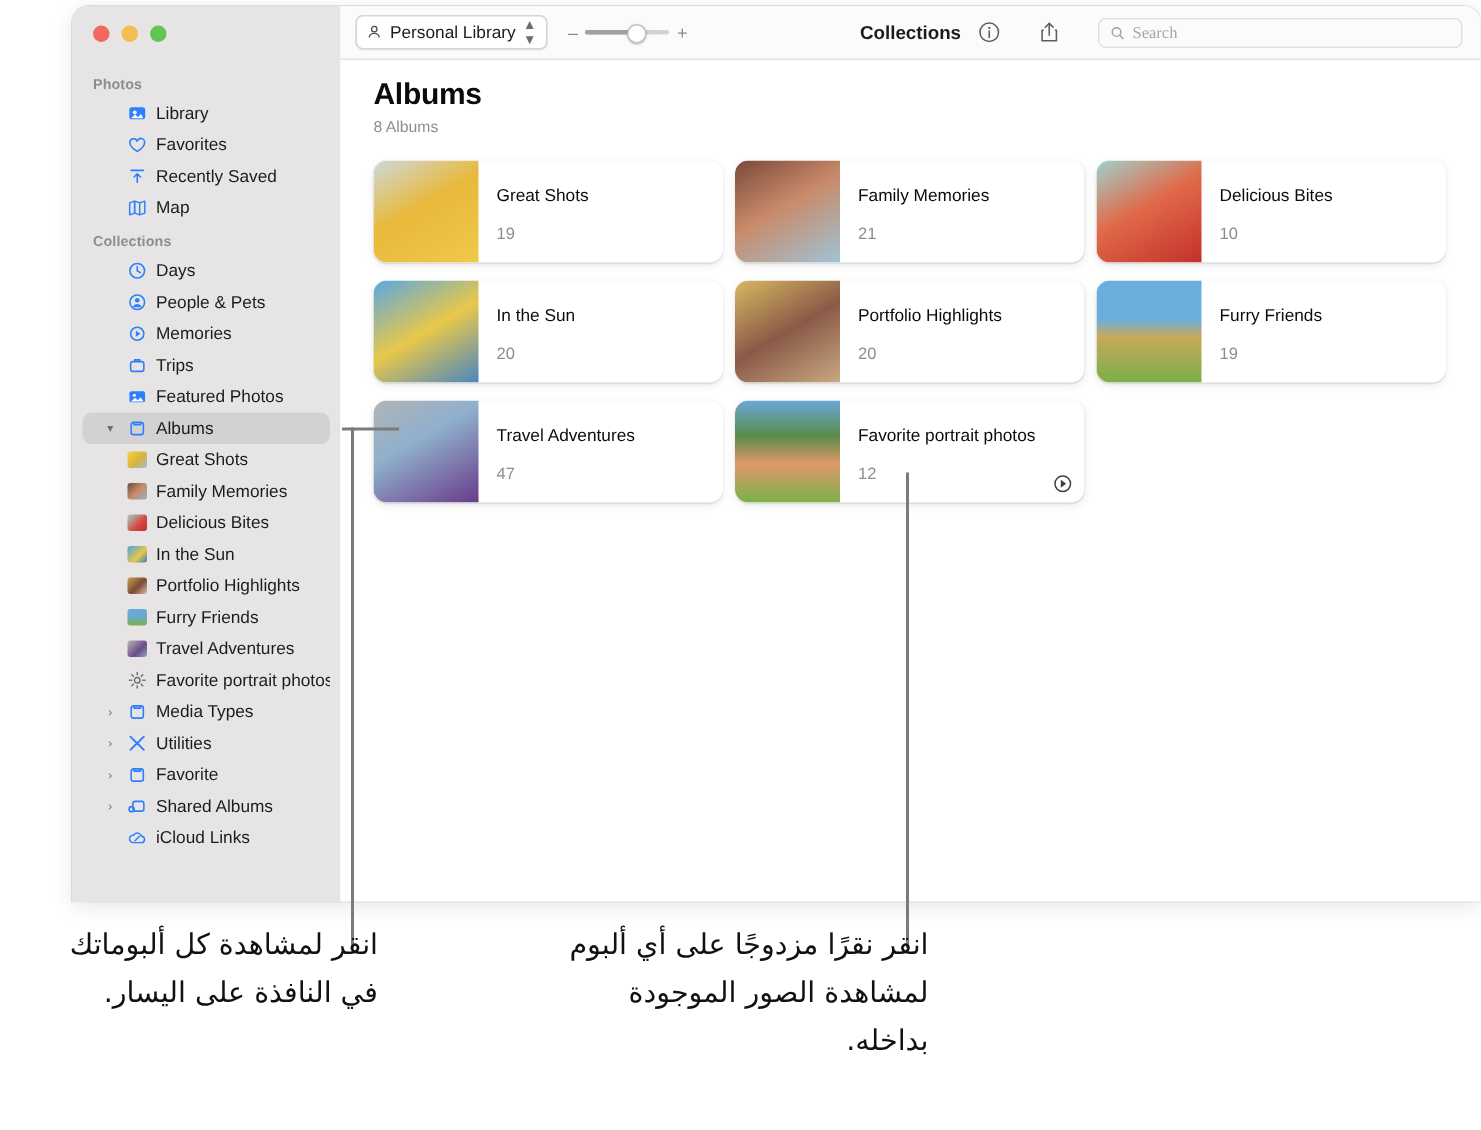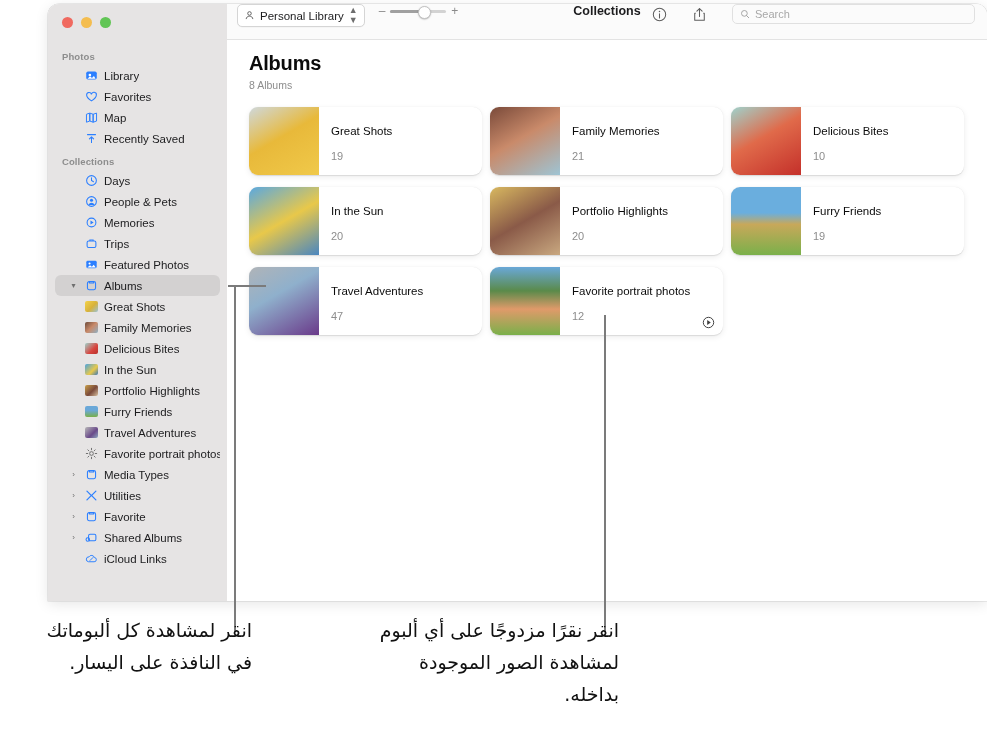--- a/index.html
+++ b/index.html
@@ -14,36 +14,36 @@
     box-shadow:0 0 0 0.5px rgba(0,0,0,0.14), 0 3px 14px rgba(0,0,0,0.10);
     overflow:hidden;display:flex;flex-direction:column;
   }
   .titlebar{height:36px;display:flex;align-items:center;flex:0 0 auto;position:relative;background:transparent;}
   .tb-left{width:179px;height:36px;background:#e6e4e4;display:flex;align-items:center;padding-left:14px;box-sizing:border-box;}
   .lights{display:flex;gap:8px;}
   .light{width:11px;height:11px;border-radius:50%;}
   .l-red{background:#f0695f;}
   .l-yellow{background:#f4bd4f;}
   .l-green{background:#61c555;}
-  .tb-right{flex:1;height:36px;background:#fbfbfb;display:flex;align-items:flex-start;
+  .tb-right{flex:1;height:36px;background:#fbfbfb;display:flex;align-items:center;
     border-bottom:0.5px solid #e3e3e3;padding:0 12px 0 10px;box-sizing:border-box;position:relative;}
   .lib-pill{
     display:flex;align-items:center;gap:5px;height:21px;padding:0 6px 0 6px;
     border:0.5px solid #d5d5d5;border-radius:5px;background:#fff;
     font-size:11.5px;color:#1c1c1e;box-shadow:0 0.5px 0.5px rgba(0,0,0,0.05);
   }
   .person-ico{width:11px;height:11px;display:block;}
   .chev-updown{font-size:9px;line-height:1;color:#6d6d6d;display:flex;flex-direction:column;gap:1px;}
   .zoomctl{display:flex;align-items:center;gap:5px;margin-left:14px;color:#8a8a8a;font-size:12px;}
   .sl-track{position:relative;width:56px;height:3px;background:#d3d3d3;border-radius:2px;}
   .sl-fill{position:absolute;left:0;top:0;height:3px;width:34px;background:#a0a0a0;border-radius:2px;}
   .sl-thumb{position:absolute;left:28px;top:-4px;width:11px;height:11px;border-radius:50%;
     background:#fff;border:0.5px solid #c2c2c2;box-shadow:0 0.5px 1.5px rgba(0,0,0,0.28);}
   .tb-title{position:absolute;left:0;right:0;text-align:center;font-size:12.5px;font-weight:bold;color:#1c1c1e;pointer-events:none;}
-  .tb-actions{margin-left:auto;display:flex;align-items:center;gap:25px;position:relative;z-index:2;}
+  .tb-actions{margin-left:auto;display:flex;align-items:center;gap:25px;position:relative;z-index:2;font-family:Liberation Serif, serif;}
   .ic{width:15px;height:15px;display:block;color:#5d5d5d;}
   .searchbox{
     width:243px;height:20px;border:0.5px solid #e0e0e0;border-radius:5px;background:#fbfbfb;
     display:flex;align-items:center;gap:5px;padding:0 7px;box-sizing:border-box;
   }
   .searchbox .ph{font-size:11px;color:#a8a8a8;}
   .body{flex:1;display:flex;min-height:0;}
   .sidebar{
     width:179px;flex:0 0 179px;background:#e6e4e4;padding-top:4px;box-sizing:border-box;
     overflow:hidden;position:relative;
@@ -160,35 +160,35 @@
               <path d="M8 13.4S2 9.8 2 6.3a3 3 0 015.9-.9A3 3 0 0114 6.3c0 3.5-6 7.1-6 7.1z" fill="none" stroke="#2b7fff" stroke-width="1.3"></path>
             </svg>
         </span>
         <span class="slabel">Favorites</span>
       </div>
 
       <div class="srow">
         <span class="twisty"></span>
         <span class="sico">
           <svg viewBox="0 0 16 16">
-              <path d="M1.8 4l4-1.4v9.8L1.8 13.8zM6 2.6l4 1.4v9.8L6 12.4zM10 4l4.2-1.4v9.8L10 13.8z" fill="none" stroke="#2b7fff" stroke-width="1.2" stroke-linejoin="round"></path>
-            </svg>
-        </span>
-        <span class="slabel">Map</span>
-      </div>
-
-      <div class="srow">
-        <span class="twisty"></span>
-        <span class="sico">
-          <svg viewBox="0 0 16 16">
               <path d="M3 3.2h10" stroke="#2b7fff" stroke-width="1.3" stroke-linecap="round"></path>
               <path d="M8 13V6.2M5.4 8.6L8 6l2.6 2.6" fill="none" stroke="#2b7fff" stroke-width="1.3" stroke-linecap="round" stroke-linejoin="round"></path>
             </svg>
         </span>
         <span class="slabel">Recently Saved</span>
+      </div>
+
+      <div class="srow">
+        <span class="twisty"></span>
+        <span class="sico">
+          <svg viewBox="0 0 16 16">
+              <path d="M1.8 4l4-1.4v9.8L1.8 13.8zM6 2.6l4 1.4v9.8L6 12.4zM10 4l4.2-1.4v9.8L10 13.8z" fill="none" stroke="#2b7fff" stroke-width="1.2" stroke-linejoin="round"></path>
+            </svg>
+        </span>
+        <span class="slabel">Map</span>
       </div>
 
       <div class="sec-title">Collections</div>
 
       <div class="srow">
         <span class="twisty"></span>
         <span class="sico">
           <svg viewBox="0 0 16 16">
               <circle cx="8" cy="8" r="6" fill="none" stroke="#2b7fff" stroke-width="1.3"></circle>
               <path d="M8 4.6V8l2.4 1.6" fill="none" stroke="#2b7fff" stroke-width="1.3" stroke-linecap="round"></path>

